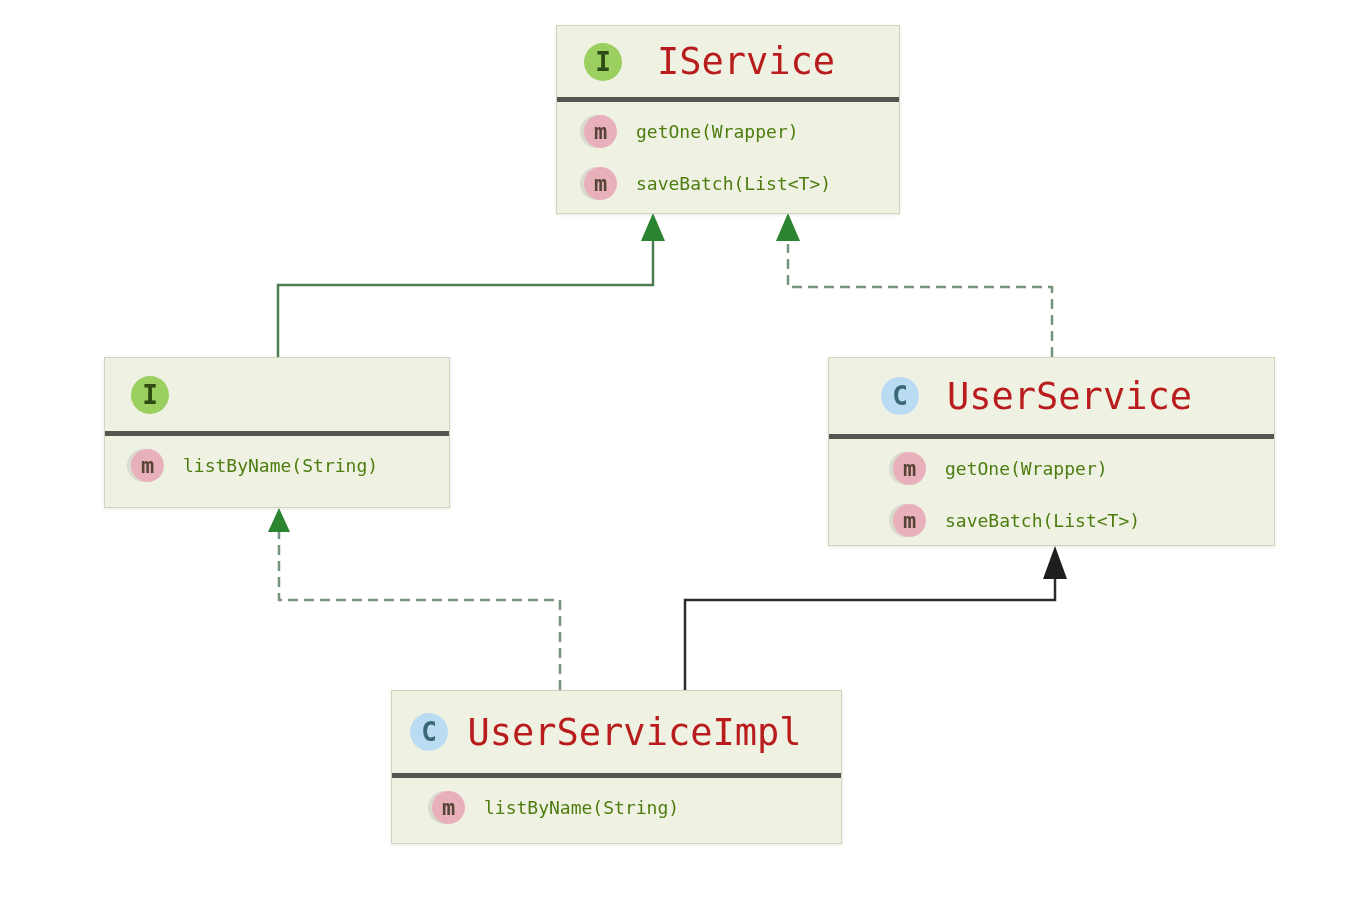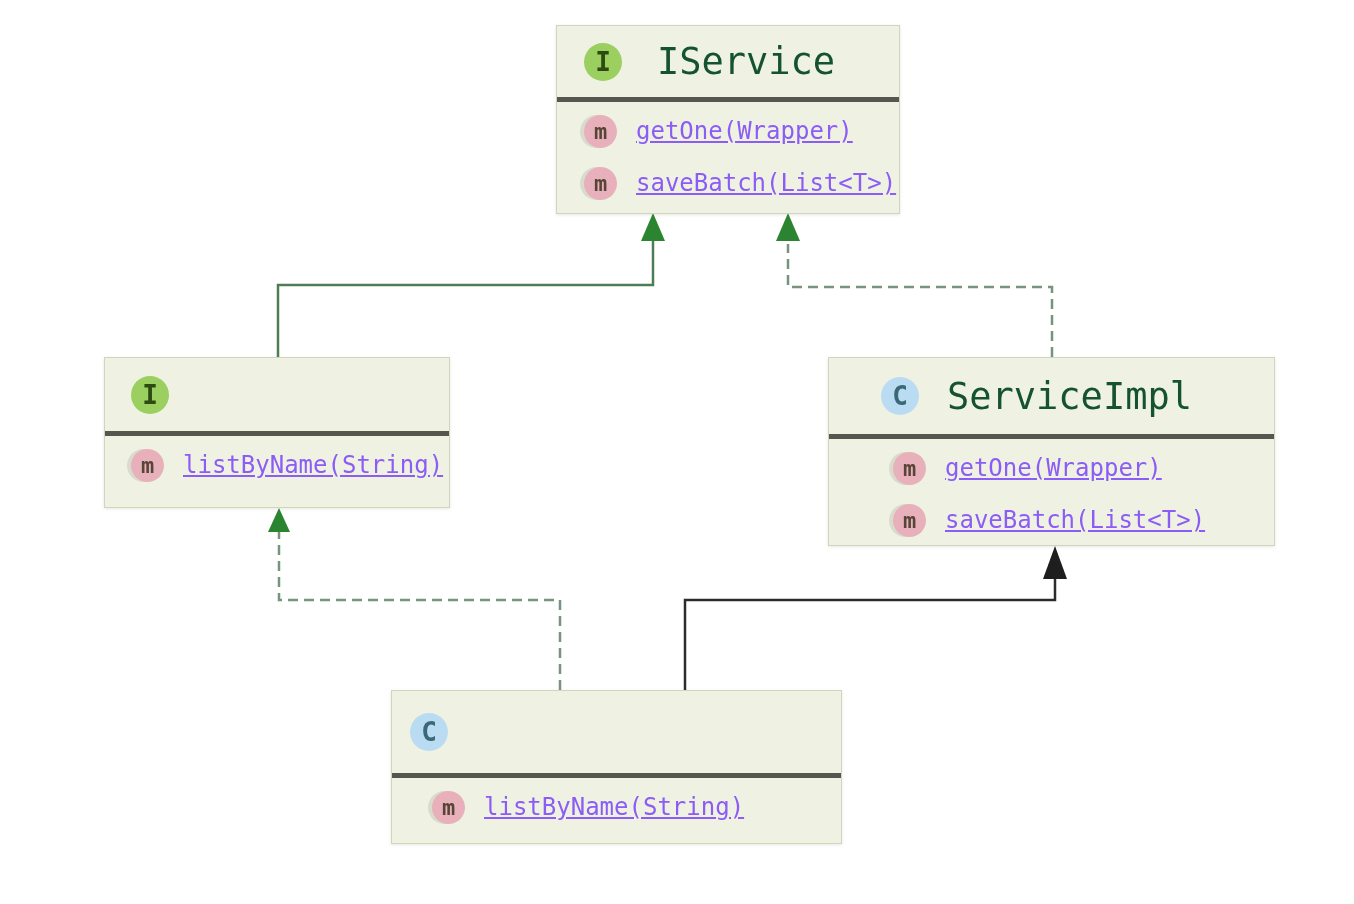--- a/index.html
+++ b/index.html
@@ -49,21 +49,21 @@
     align-items: center;
     justify-content: center;
     font-size: 26px;
     font-weight: bold;
     line-height: 1;
   }
   .kind-icon.interface { background: #9bcf60; color: #2c4a12; }
   .kind-icon.class     { background: #badcf2; color: #3b6877; }
   .title-text {
     font-size: 37px;
-    color: #14532d;
+    color: #b91c1c;
     letter-spacing: 0px;
     white-space: nowrap;
     margin-left: 36px;
   }
   .separator {
     height: 5px;
     background: #54564f;
     width: 100%;
   }
   .methods {
@@ -84,24 +84,23 @@
     color: #574538;
     display: flex;
     align-items: center;
     justify-content: center;
     font-size: 22px;
     font-weight: bold;
     flex: 0 0 auto;
     box-shadow: -4px 0 0 0 rgba(190,190,182,0.45);
   }
   .method-text {
-    font-size: 24px;
-    color: #8b5cf6;
+    font-size: 18px;
+    color: #4d7c0f;
     white-space: nowrap;
-    text-decoration: underline;
   }
   
   #box-iservice        { left: 556px; top: 25px;  width: 344px; height: 189px; --title-h: 71px; --icon-left: 27px; --content-pad: 27px; }
   #box-userservice     { left: 104px; top: 357px; width: 346px; height: 151px; --title-h: 73px; --icon-left: 26px; --content-pad: 26px; }
   #box-serviceimpl     { left: 828px; top: 357px; width: 447px; height: 189px; --title-h: 76px; --icon-left: 52px; --content-pad: 64px; }
   #box-userserviceimpl { left: 391px; top: 690px; width: 451px; height: 154px; --title-h: 82px; --icon-left: 18px; --content-pad: 40px; }
 </style>
 </head>
 <body>
 
@@ -157,38 +156,39 @@
       <div class="method-row">
         <span class="method-icon">m</span>
         <span class="method-text">listByName(String)</span>
       </div>
     </div>
   </div>
 
   <div class="uml-box" id="box-serviceimpl">
     <div class="box-title">
       <span class="kind-icon class">C</span>
-      <span class="title-text">ServiceImpl</span>
+      <span class="title-text">UserService</span>
     </div>
     <div class="separator"></div>
     <div class="methods">
       <div class="method-row">
         <span class="method-icon">m</span>
         <span class="method-text">getOne(Wrapper)</span>
       </div>
       <div class="method-row">
         <span class="method-icon">m</span>
         <span class="method-text">saveBatch(List&lt;T&gt;)</span>
       </div>
     </div>
   </div>
 
   <div class="uml-box" id="box-userserviceimpl">
     <div class="box-title">
       <span class="kind-icon class">C</span>
+      <span class="title-text">UserServiceImpl</span>
     </div>
     <div class="separator"></div>
     <div class="methods">
       <div class="method-row">
         <span class="method-icon">m</span>
         <span class="method-text">listByName(String)</span>
       </div>
     </div>
   </div>
 

